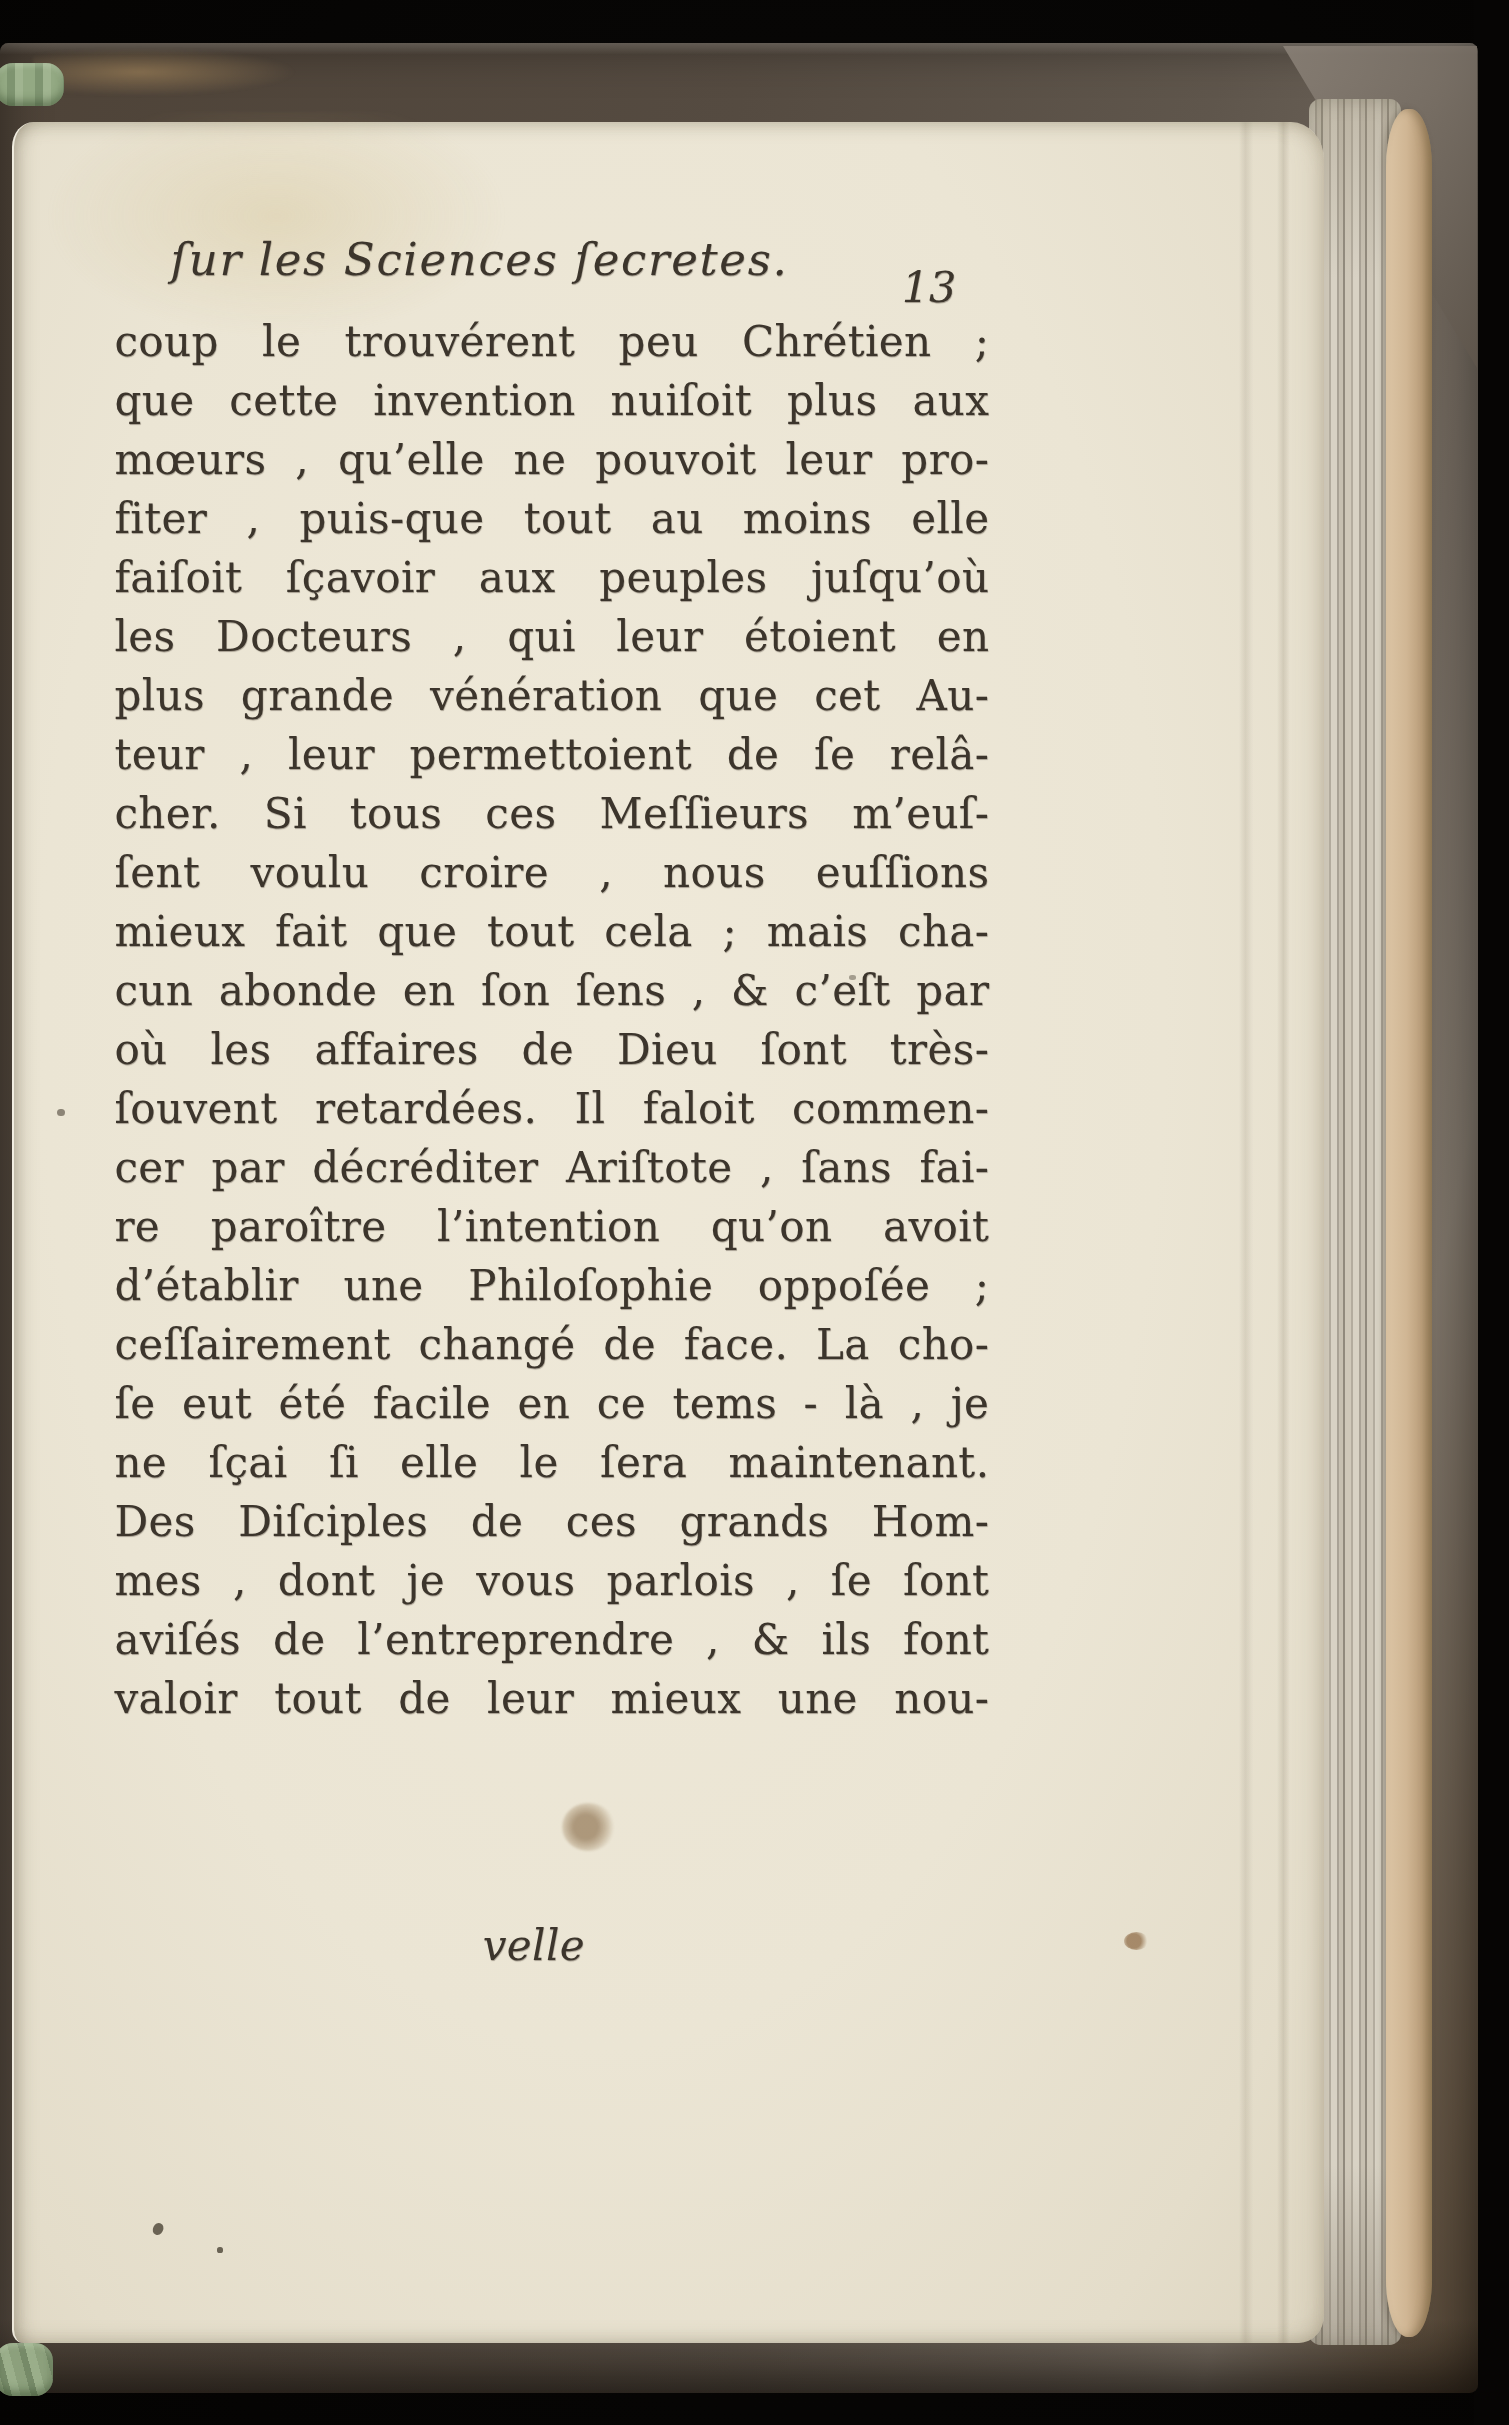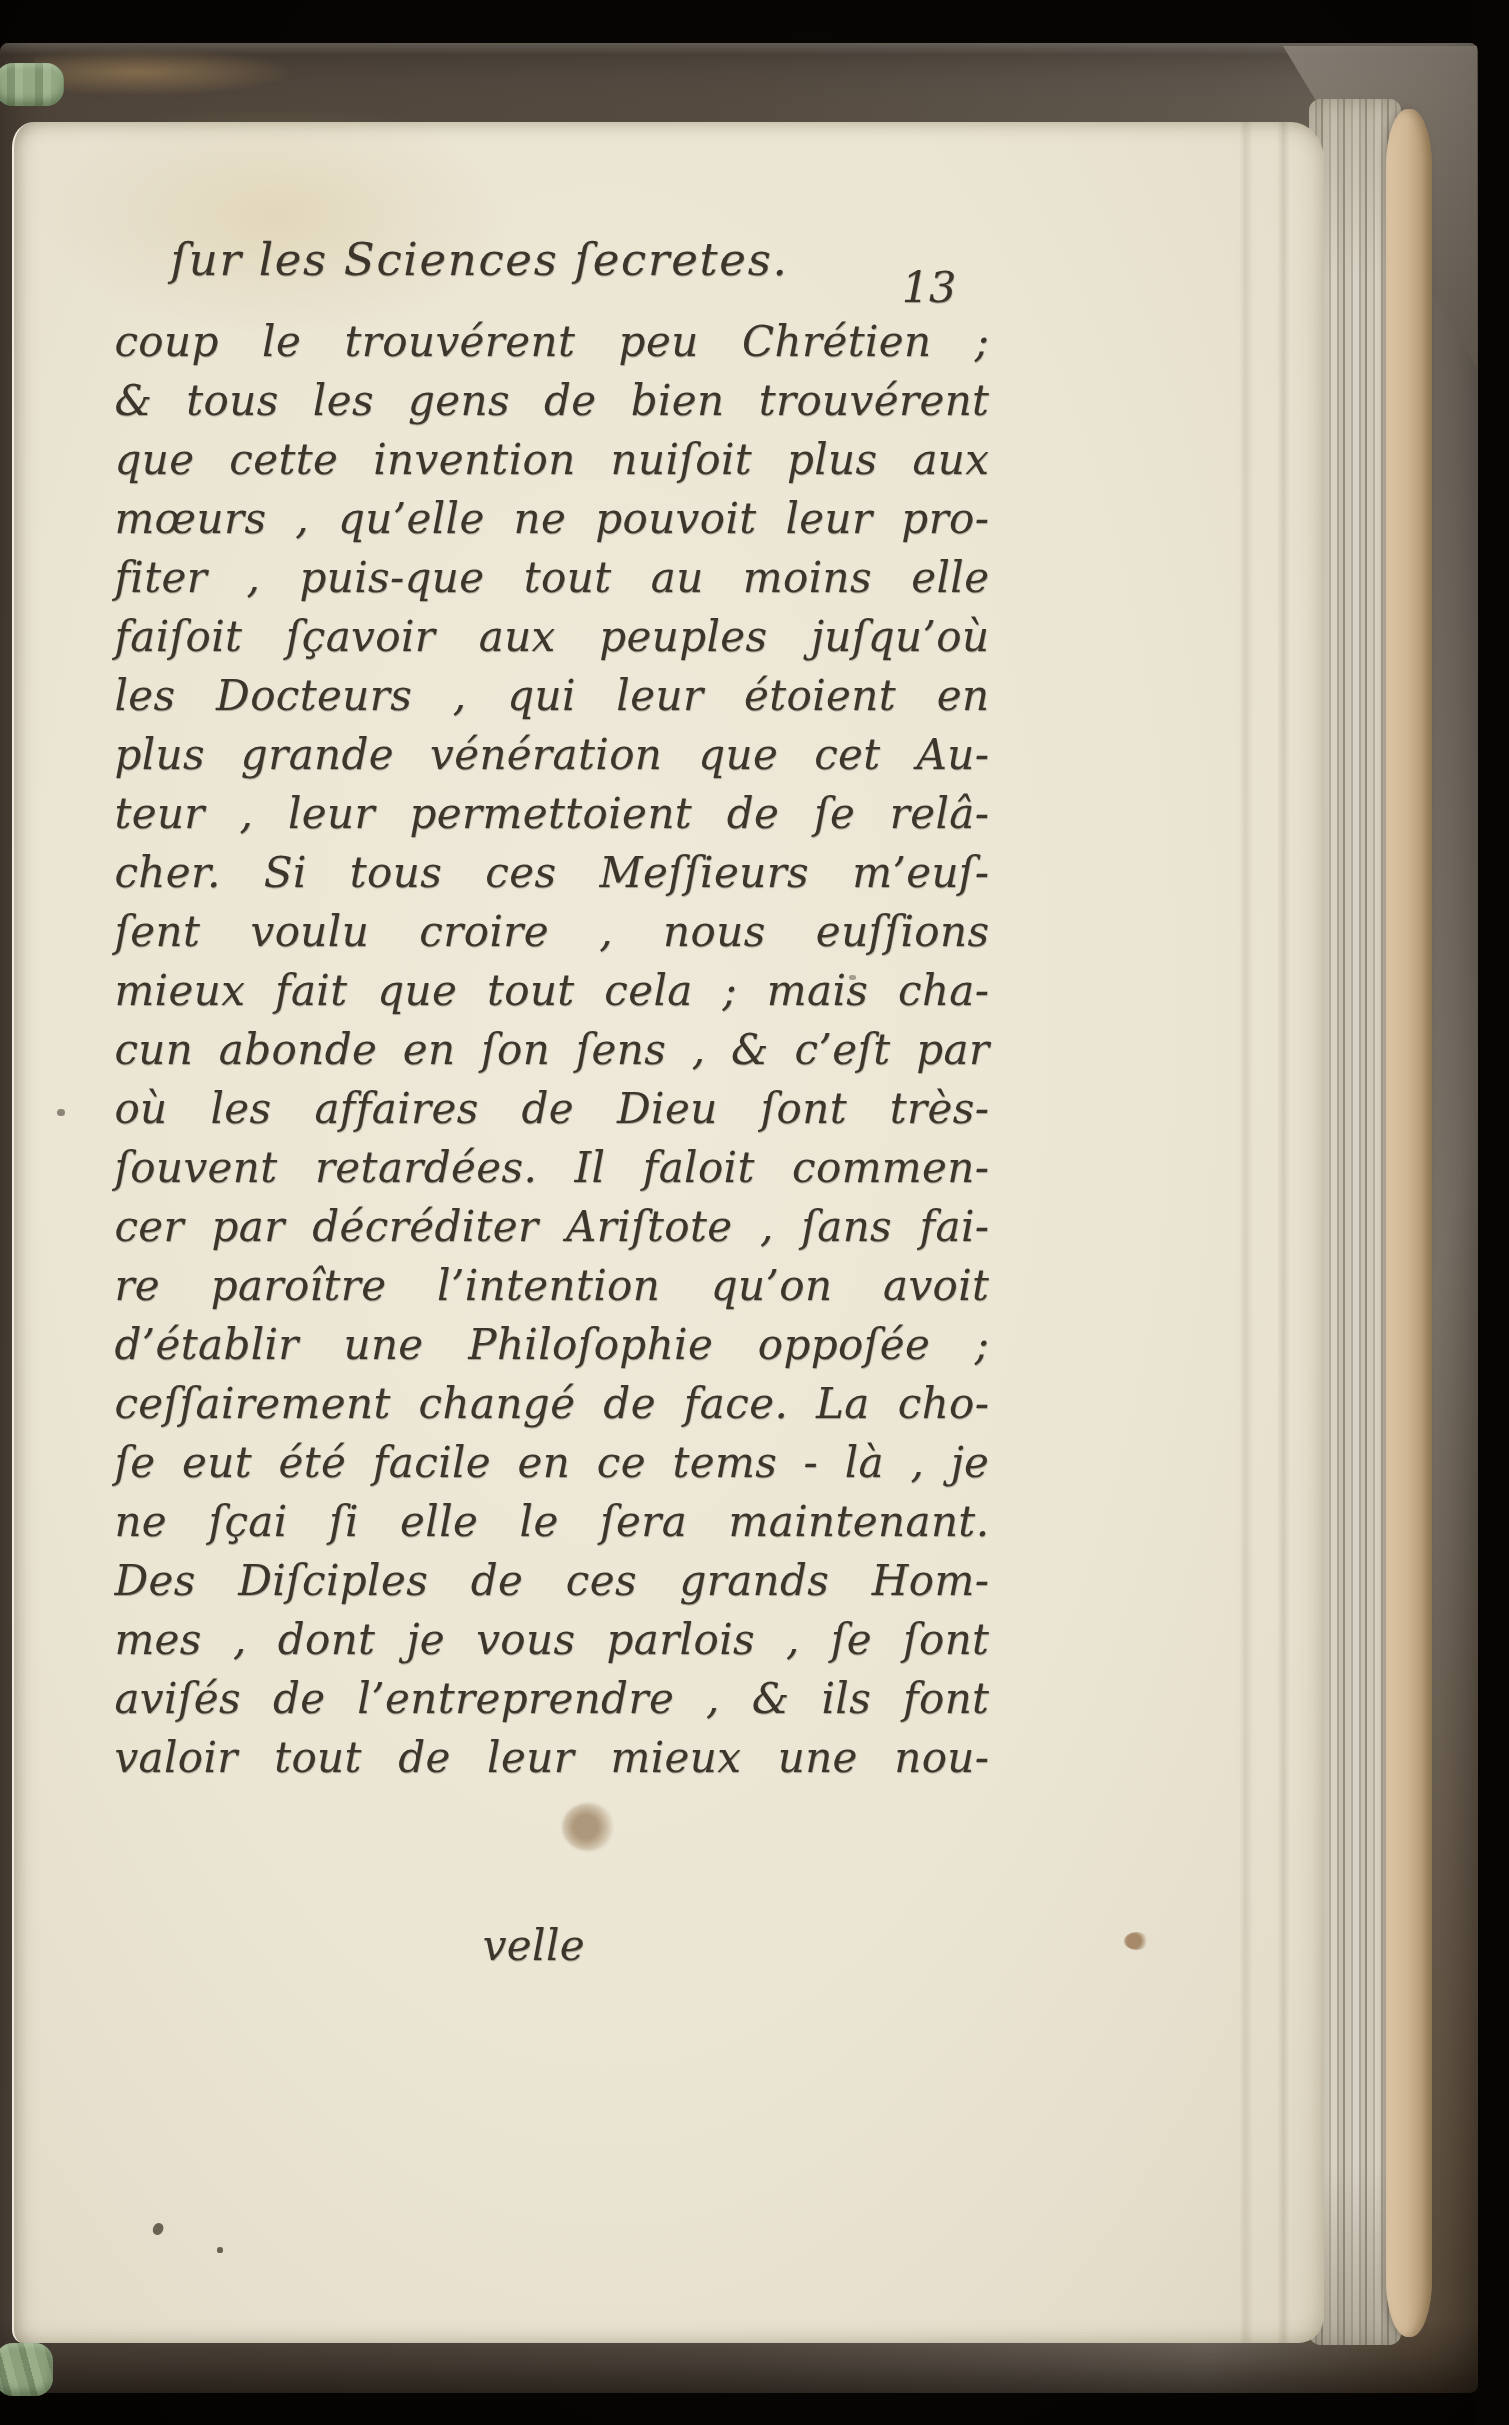--- a/index.html
+++ b/index.html
@@ -119,21 +119,20 @@
     width: 875px;
   }
   .line {
     height: 59px; line-height: 59px;
     font-size: 42px;
     letter-spacing: 0.4px;
     text-align: justify;
     text-align-last: justify;
     white-space: normal;
     text-shadow: 0.5px 0.5px 0.8px rgba(58,48,38,.38);
-    font-style: italic;
   }
   .catchword {
     position: absolute;
     left: 100px; top: 1794px;
     width: 875px; height: 59px; line-height: 59px;
     font-size: 42px; letter-spacing: 0.4px;
     text-align: center; padding-right: 36px; box-sizing: border-box;
     text-shadow: 0.5px 0.5px 0.8px rgba(58,48,38,.38);
     font-style: italic;
   }
@@ -176,21 +175,20 @@
   <div class="book-page">
     <div class="water-stain"></div>
 
     <div class="page-header">
       <span class="running-title">ſur les Sciences ſecretes.</span>
       <span class="page-number">13</span>
     </div>
 
     <div class="text-block">
         <div class="line">coup le trouvérent peu Chrétien ;</div>
-        <div class="line">&amp; tous les gens de bien trouvérent</div>
         <div class="line">que cette invention nuiſoit plus aux</div>
         <div class="line">mœurs , qu’elle ne pouvoit leur pro-</div>
         <div class="line">fiter , puis-que tout au moins elle</div>
         <div class="line">faiſoit ſçavoir aux peuples juſqu’où</div>
         <div class="line">les Docteurs , qui leur étoient en</div>
         <div class="line">plus grande vénération que cet Au-</div>
         <div class="line">teur , leur permettoient de ſe relâ-</div>
         <div class="line">cher. Si tous ces Meſſieurs m’euſ-</div>
         <div class="line">ſent voulu croire , nous euſſions</div>
         <div class="line">mieux fait que tout cela ; mais cha-</div>

